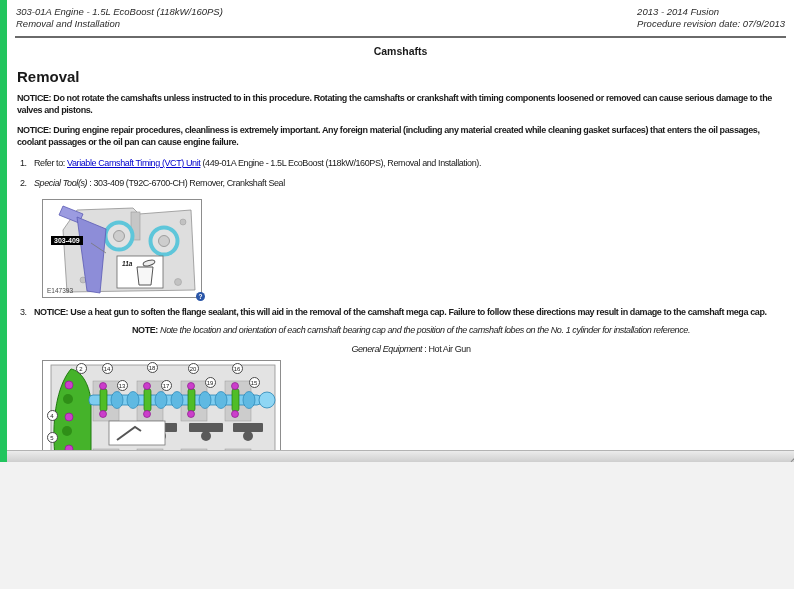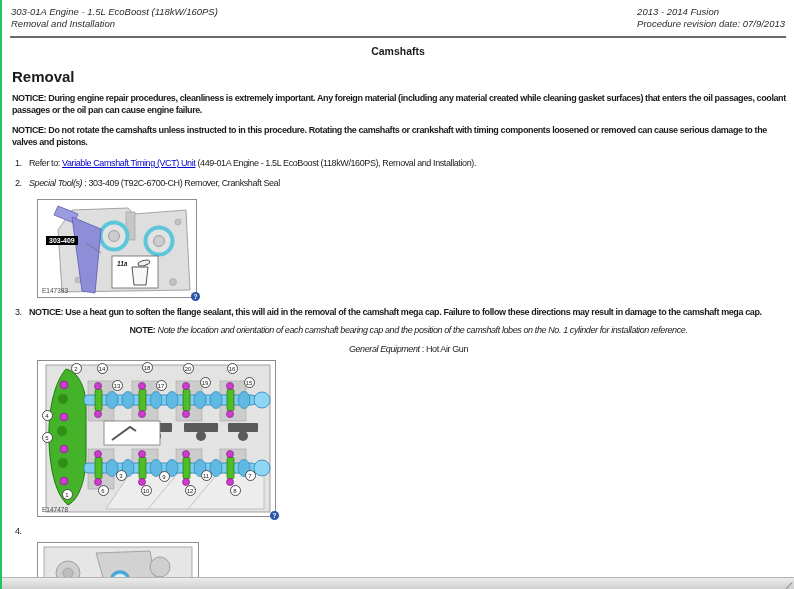--- a/index.html
+++ b/index.html
@@ -1,19 +1,19 @@
 <!DOCTYPE html>
 <html><head>
 <meta charset="utf-8">
 <style>
   html,body{margin:0;padding:0;background:#f2f2f2;}
   .page{
-    position:relative;width:794px;height:589px;background:#ffffff;
+    position:relative;width:794px;height:462px;background:#ffffff;
     font-family:"Liberation Sans", sans-serif;color:#1a1a1a;
-    border-left:2px solid #22c55e;box-sizing:border-box;overflow:hidden;
+    border-left:7px solid #22c55e;box-sizing:border-box;overflow:hidden;
   }
   
   .header{display:flex;justify-content:space-between;padding:6px 9px 0 9px;
     font-size:9.5px;font-style:italic;color:#2b2b2b;line-height:1.3;}
   .header-right{}
   .rule{border-top:2px solid #6a6a6a;margin:5px 8px 0 8px;}
   
   .doc-title{text-align:center;font-weight:bold;font-size:10.5px;margin-top:7px;}
   .section-heading{font-weight:bold;font-size:15px;margin:11px 0 0 10px;}
   
@@ -65,22 +65,22 @@
     <div class="header-right">
       <div>2013 - 2014 Fusion</div>
       <div>Procedure revision date: 07/9/2013</div>
     </div>
   </div>
   <div class="rule"></div>
 
   <div class="doc-title">Camshafts</div>
   <div class="section-heading">Removal</div>
 
+  <p class="notice">NOTICE: Do not rotate the camshafts unless instructed to in this procedure. Rotating the camshafts or crankshaft with timing components loosened or removed can cause serious damage to the valves and pistons.</p>
   <p class="notice">NOTICE: During engine repair procedures, cleanliness is extremely important. Any foreign material (including any material created while cleaning gasket surfaces) that enters the oil passages, coolant passages or the oil pan can cause engine failure.</p>
-  <p class="notice">NOTICE: Do not rotate the camshafts unless instructed to in this procedure. Rotating the camshafts or crankshaft with timing components loosened or removed can cause serious damage to the valves and pistons.</p>
 
   <div class="step">
     <span class="num">1.</span>
     <span class="body">
       <span>Refer to: </span><span class="link">Variable Camshaft Timing (VCT) Unit</span><span> (449-01A Engine - 1.5L EcoBoost (118kW/160PS), Removal and Installation).</span>
     </span>
   </div>
 
   <div class="step">
     <span class="num">2.</span>

